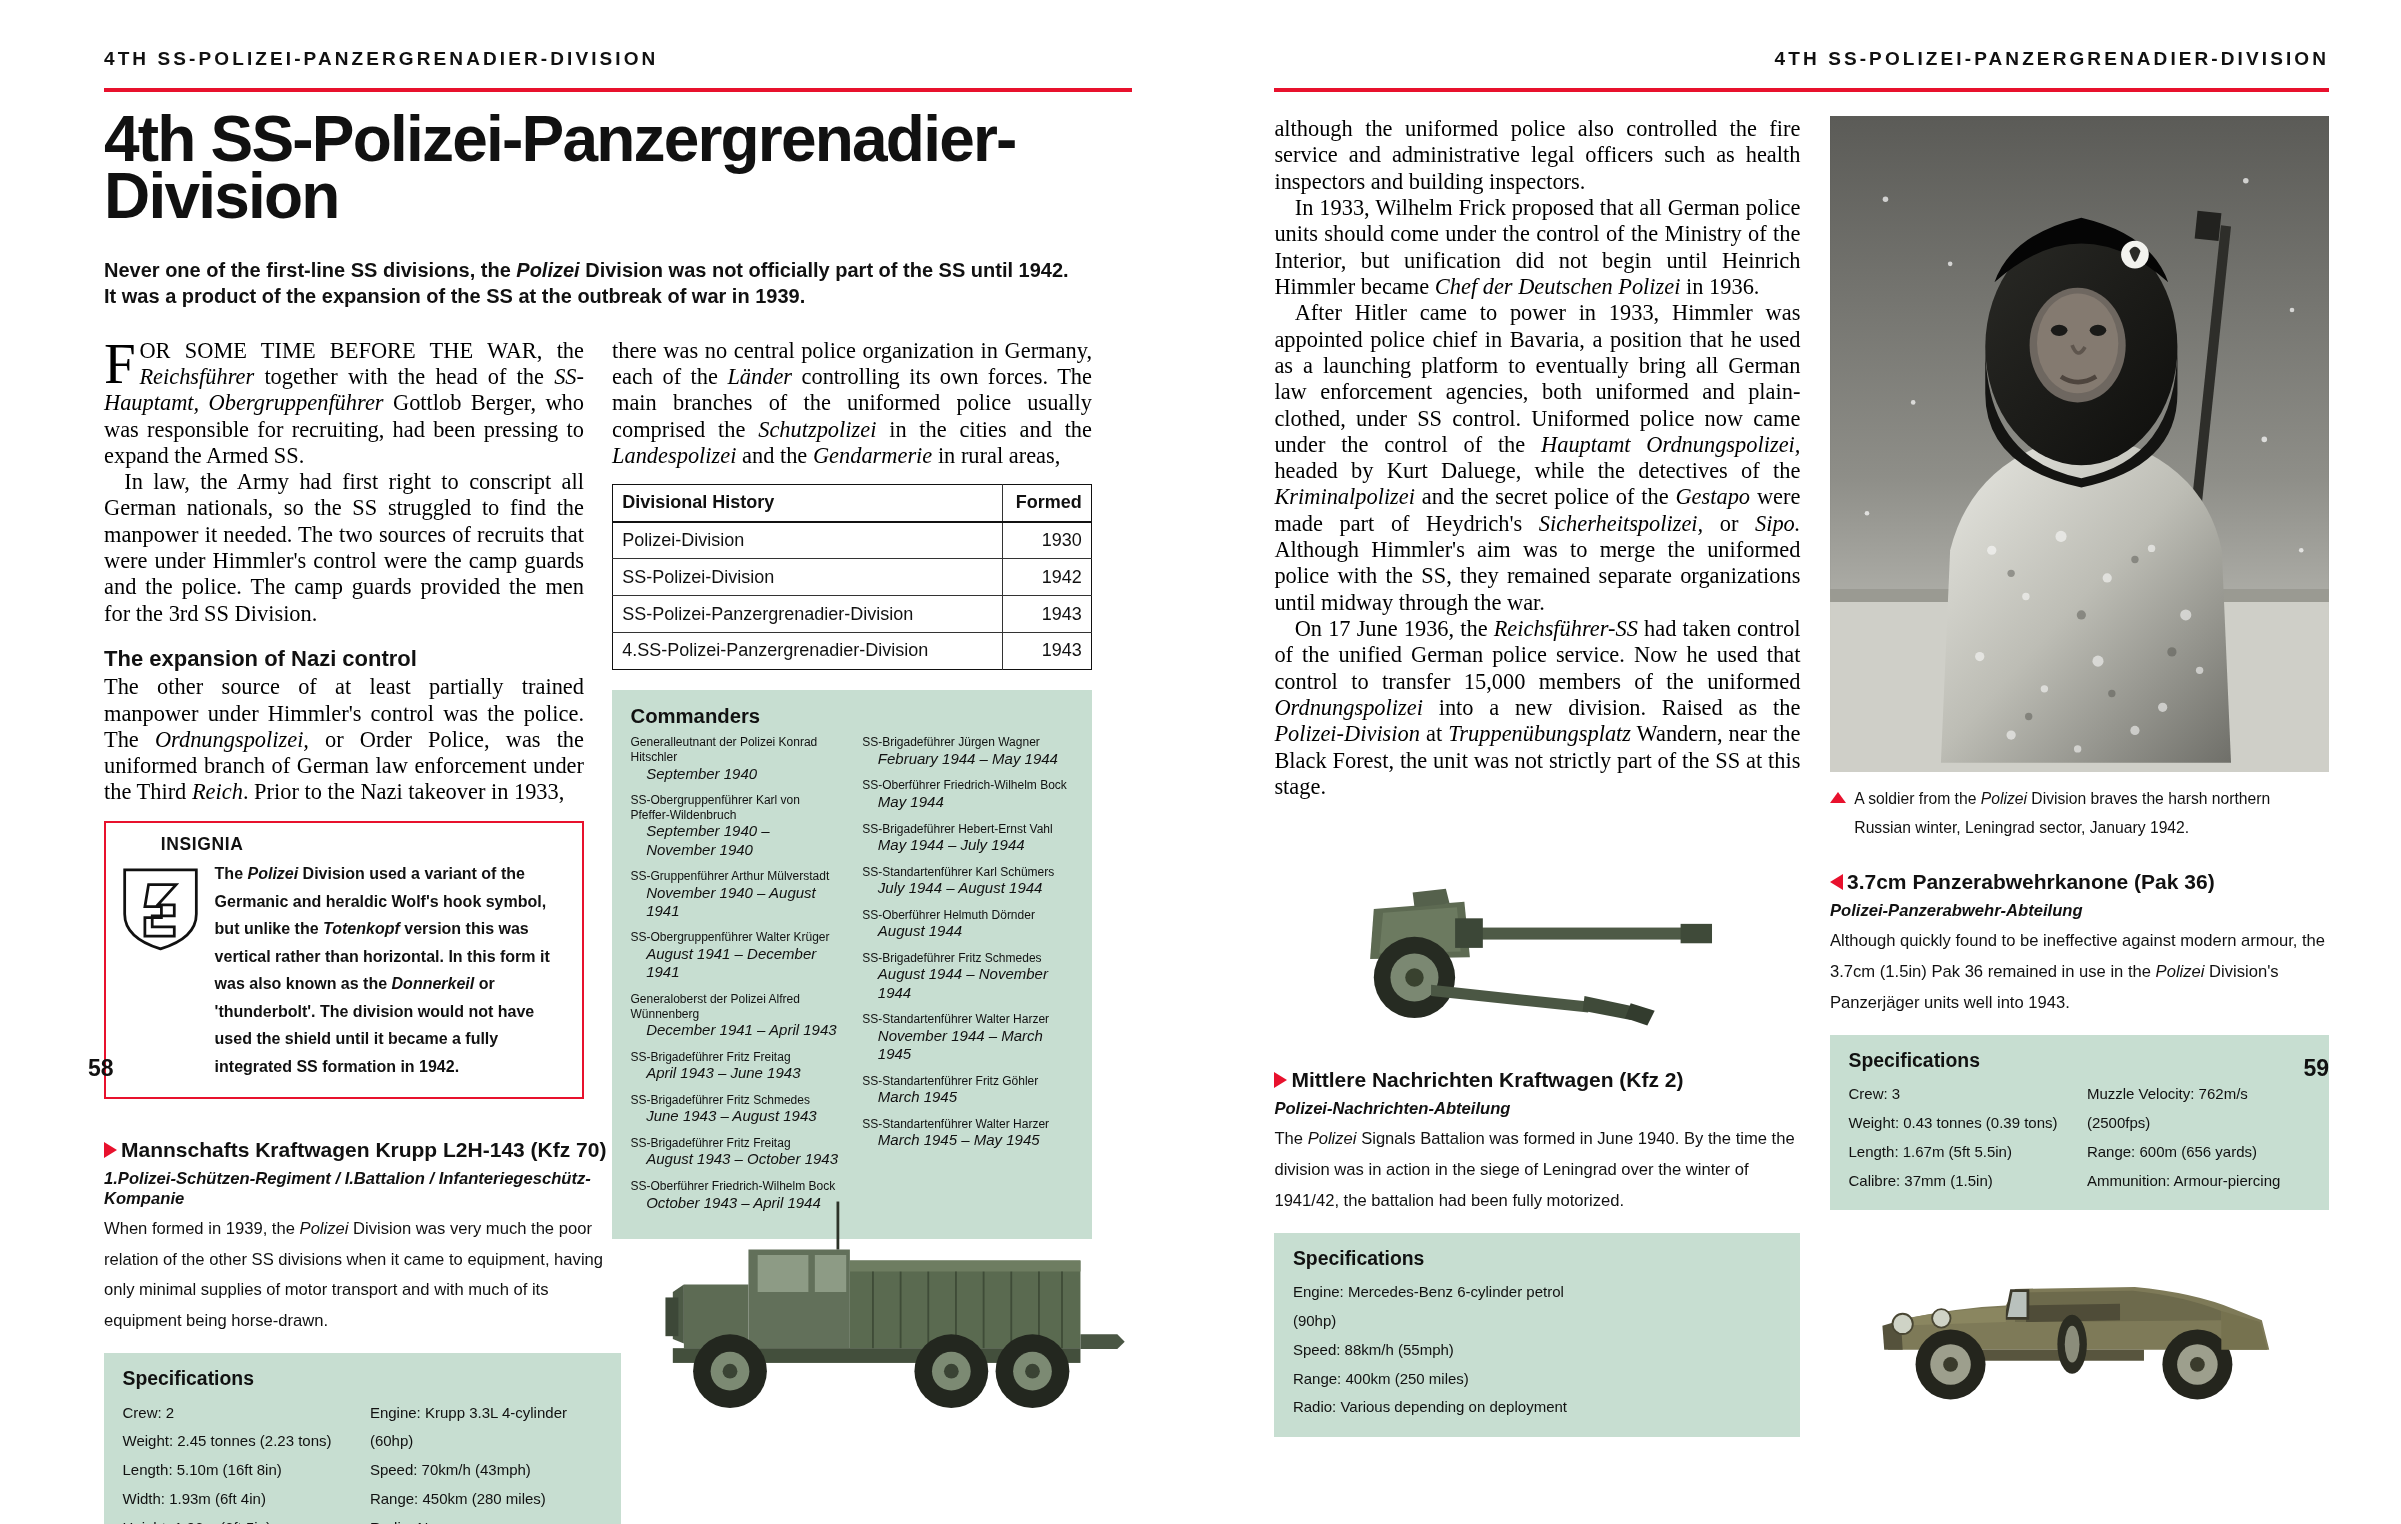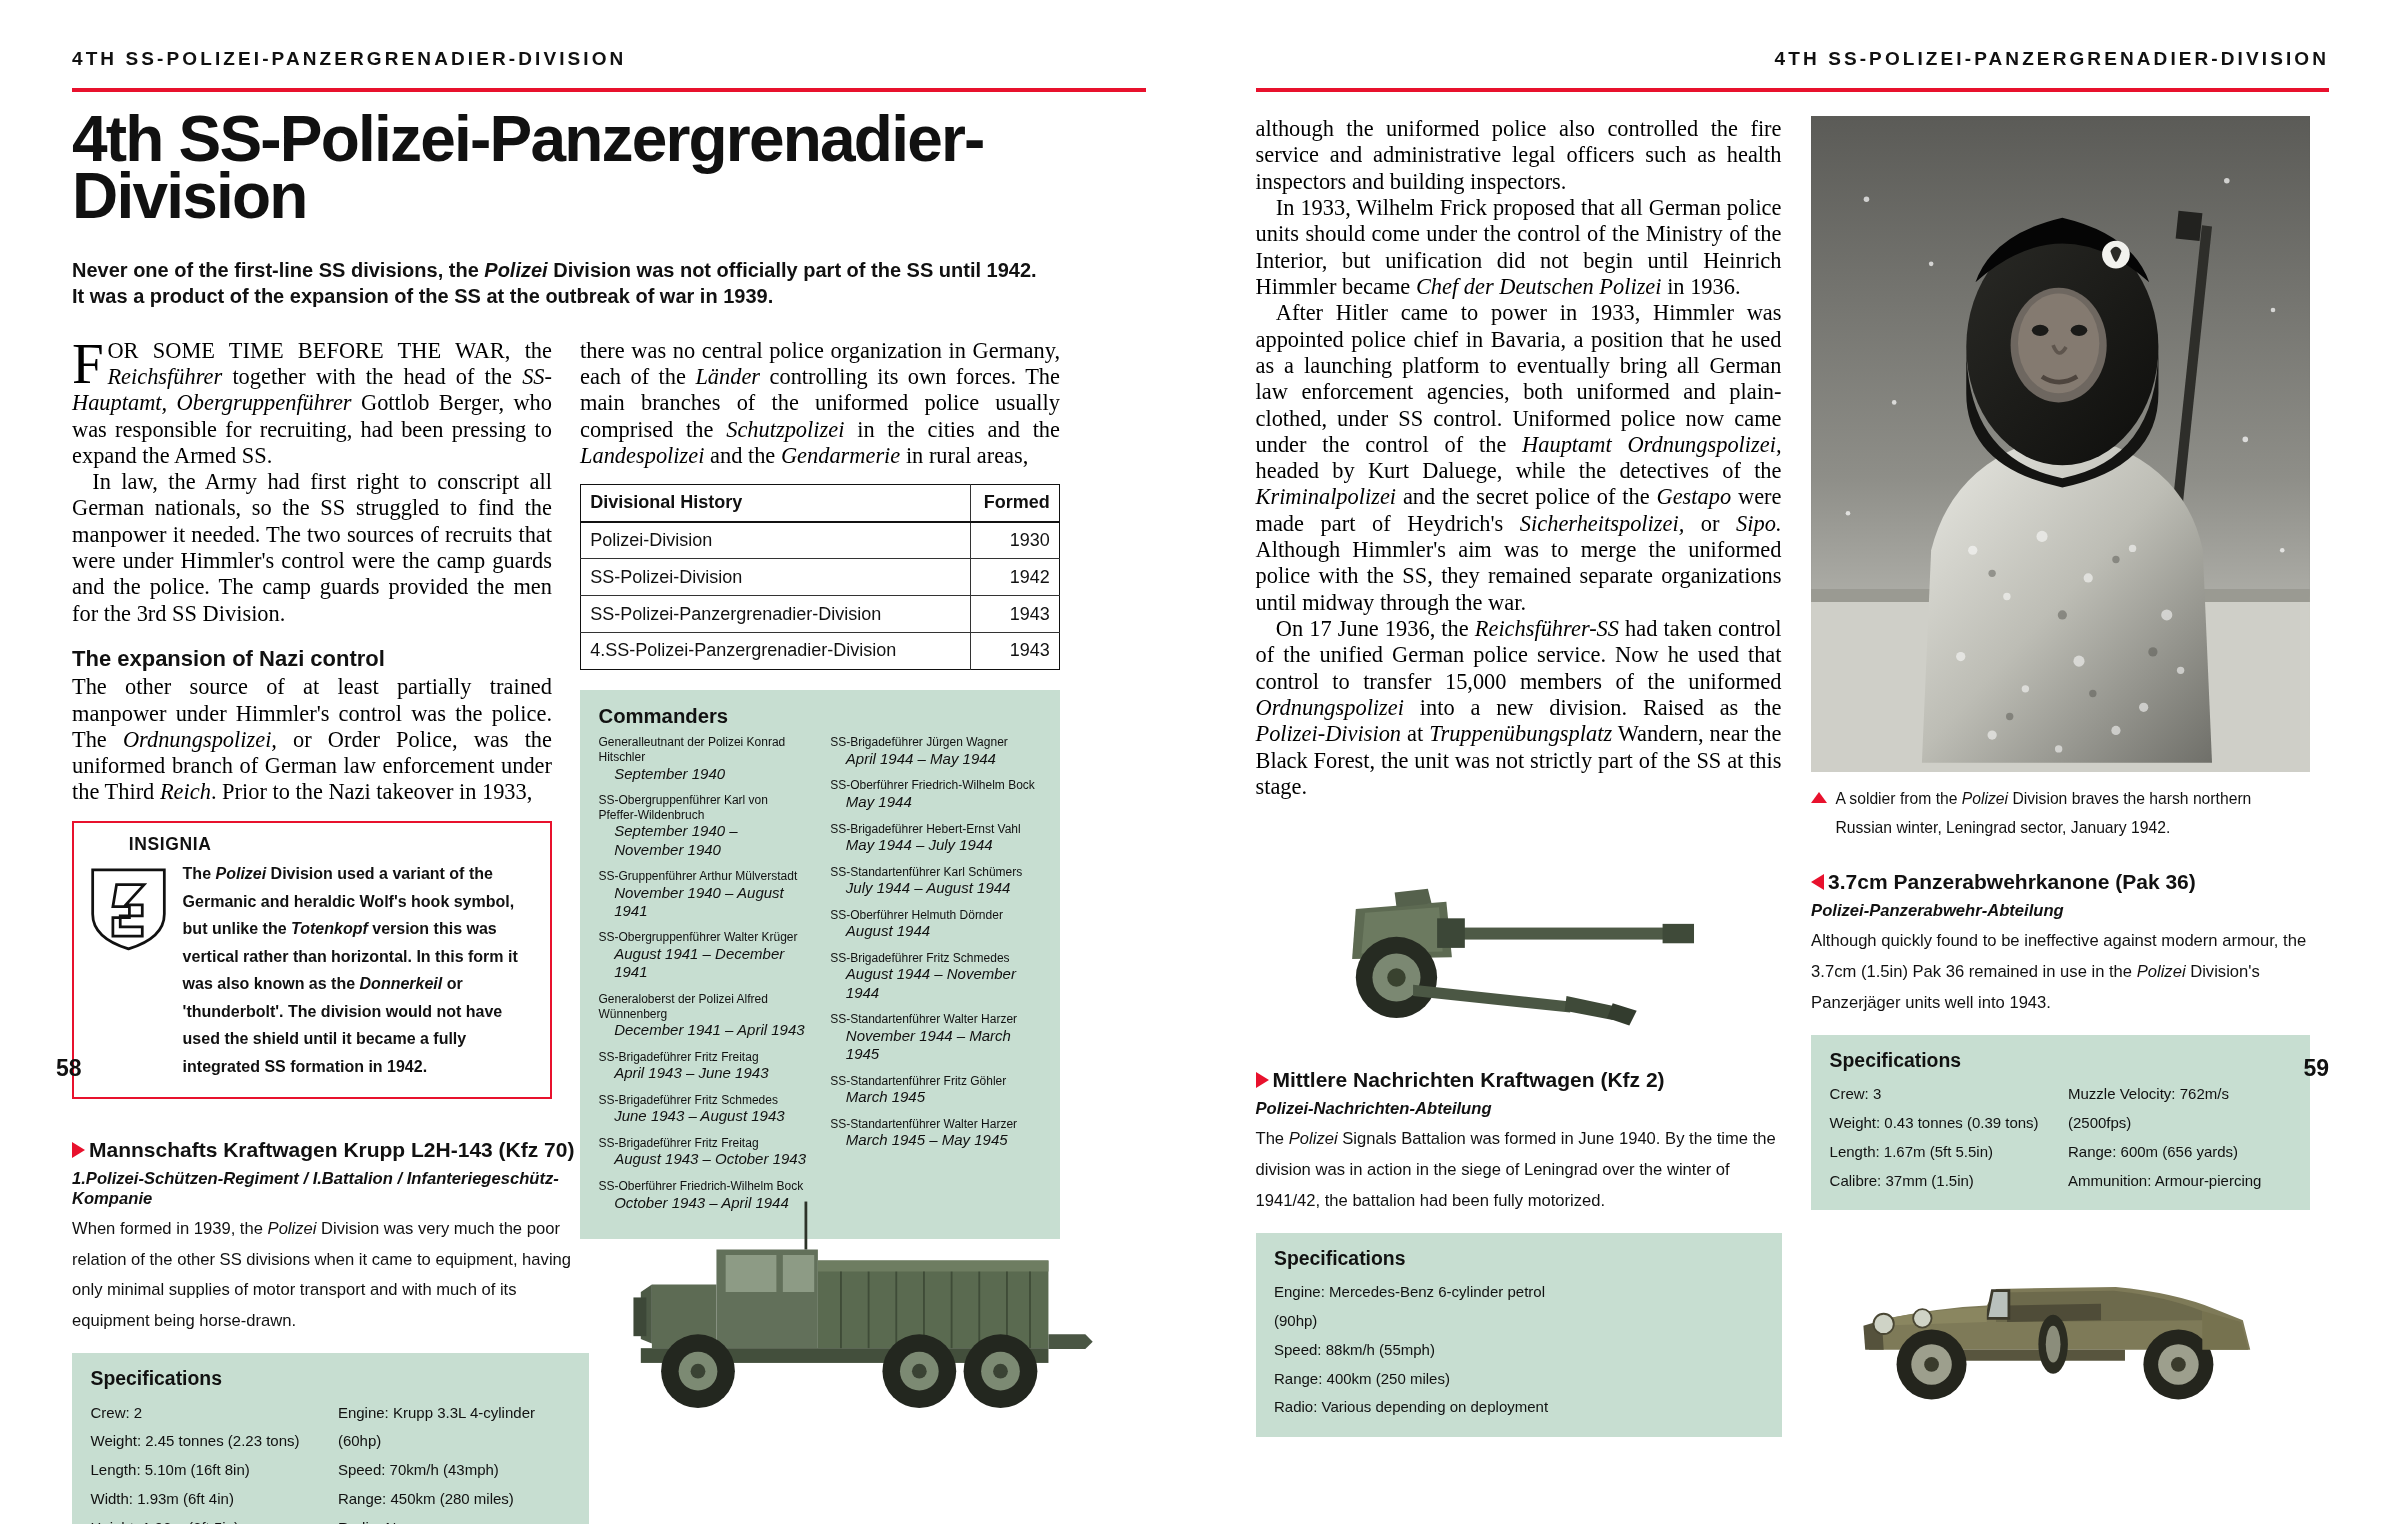--- a/index.html
+++ b/index.html
@@ -7,21 +7,21 @@
     margin: 0; padding: 0;
     background: #ffffff;
   }
   body {
     width: 2401px; height: 1525px;
     font-family: "Liberation Sans", sans-serif;
     position: relative;
     overflow: hidden;
   }
   .spread { display: flex; width: 2401px; height: 1525px; }
-  .page { position: relative; height: 1123px; }
+  .page { position: relative; height: 1123px; margin-left: 32px; }
   .page-left  { width: 1201px; padding: 48px 55px 0 72px; }
   .page-right { width: 1201px; padding: 48px 72px 0 55px; }
 
   
   .runhead {
     font-family: "Liberation Sans", sans-serif;
     font-weight: bold;
     font-size: 19px;
     letter-spacing: 3.1px;
     color: #111;
@@ -368,21 +368,21 @@
                   <div class="cmd-date">August 1943 – October 1943</div>
                 </div>
               <div class="cmd-entry">
                   <div class="cmd-name">SS-Oberführer Friedrich-Wilhelm Bock</div>
                   <div class="cmd-date">October 1943 – April 1944</div>
                 </div>
             </div>
             <div class="cmd-col">
               <div class="cmd-entry">
                   <div class="cmd-name">SS-Brigadeführer Jürgen Wagner</div>
-                  <div class="cmd-date">April 1944 – May 1944</div>
+                  <div class="cmd-date">February 1944 – May 1944</div>
                 </div>
               <div class="cmd-entry">
                   <div class="cmd-name">SS-Oberführer Friedrich-Wilhelm Bock</div>
                   <div class="cmd-date">May 1944</div>
                 </div>
               <div class="cmd-entry">
                   <div class="cmd-name">SS-Brigadeführer Hebert-Ernst Vahl</div>
                   <div class="cmd-date">May 1944 – July 1944</div>
                 </div>
               <div class="cmd-entry">

